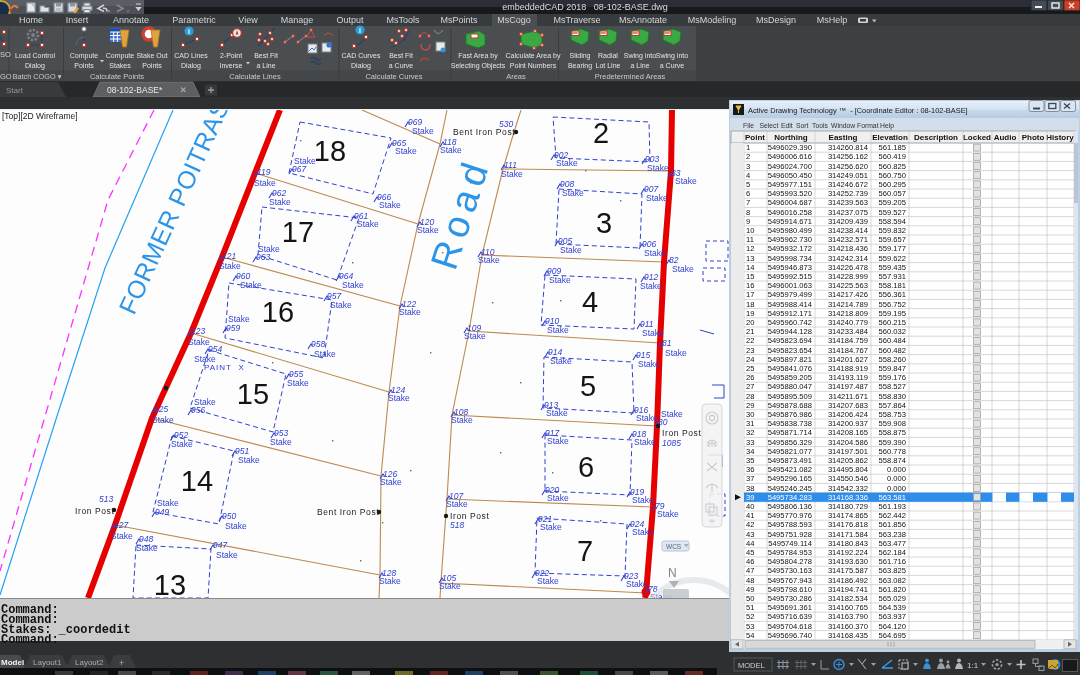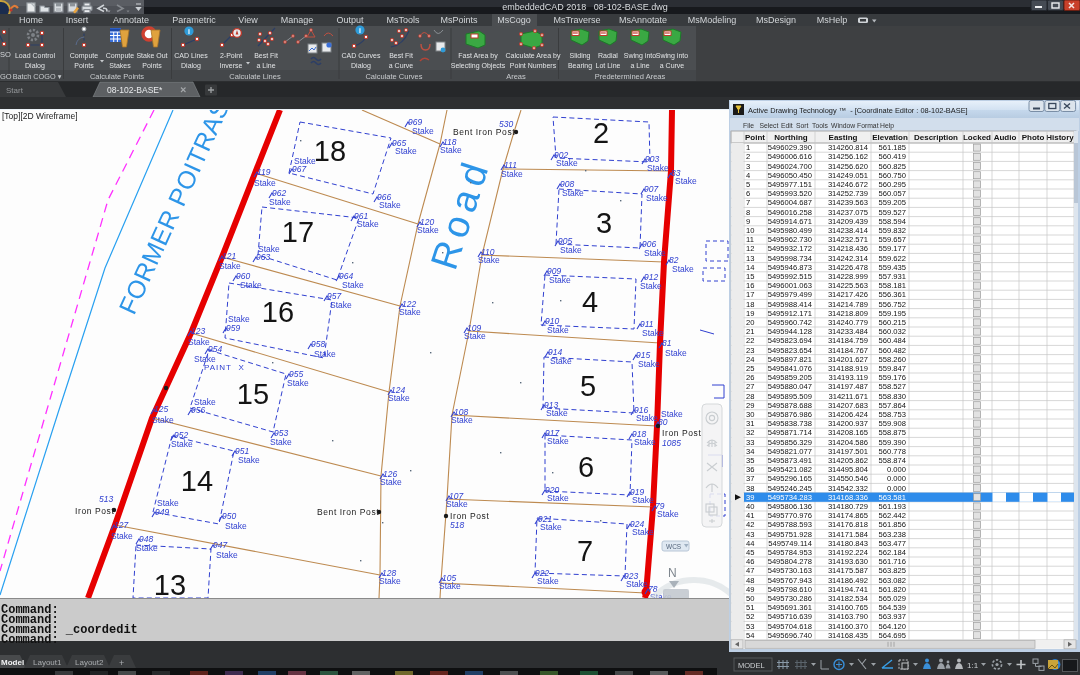--- a/index.html
+++ b/index.html
@@ -539,21 +539,21 @@
     <text x="666" y="549" font-size="6.5" fill="#53637a">WCS</text>
     <path d="M684 544 l4.5 0 -2.25 3.4 z" fill="#9fb0c2"></path>
     <circle cx="694" cy="636" r="56" fill="none" stroke="#d4dade" stroke-width="6" opacity="0.55"></circle>
     <text x="668" y="577" font-size="12" fill="#7d858d">N</text>
     <path d="M669 581 l10 0 -5 7 z" fill="#aab2ba"></path>
     <rect x="663" y="589" width="26" height="12" rx="2" fill="#c3c9cf" opacity="0.9"></rect>
   </svg>
 <div class="a" style="left:0;top:598px;width:1080px;height:42px;background:#cbcbcb;border-top:1px solid #8a8a8a;font-family:'Liberation Mono',monospace;font-size:12px;font-weight:bold;color:#111">
     <div class="a" style="left:1px;top:4px;white-space:pre">Command:</div>
     <div class="a" style="left:1px;top:14px;white-space:pre">Command:</div>
-    <div class="a" style="left:1px;top:24px;white-space:pre">Command: _coordedit</div>
+    <div class="a" style="left:1px;top:24px;white-space:pre">Stakes: _coordedit</div>
     <div class="a" style="left:1px;top:34px;white-space:pre">Command:</div>
   </div>
 <div class="a" style="left:0;top:668px;width:1080px;height:15px;background:#0c4a6e;border-top:1px solid #9a9a9a">
     <div class="a" style="left:1px;top:3px;width:9px;height:9px;background:#dfe3e7;border:1px solid #aab;font-size:6px;color:#556;text-align:center;line-height:9px">&gt;_</div>
     <div class="a" style="left:13px;top:5px;width:0;height:0;border-left:3px solid transparent;border-right:3px solid transparent;border-top:4px solid #889"></div>
     <div class="a" style="left:22px;top:3px;font-size:7.8px;font-style:italic;color:#9aa0a6">Type a command</div>
   </div>
 <div class="a" style="left:0;top:655px;width:1080px;height:20px;background:#2d2f31"></div>
 <svg class="a" style="left:0;top:655px" width="340" height="15" viewBox="0 0 340 15">
     <path d="M0 0 L20 0 L26 13 L0 13 Z" fill="#484a4c"></path>

